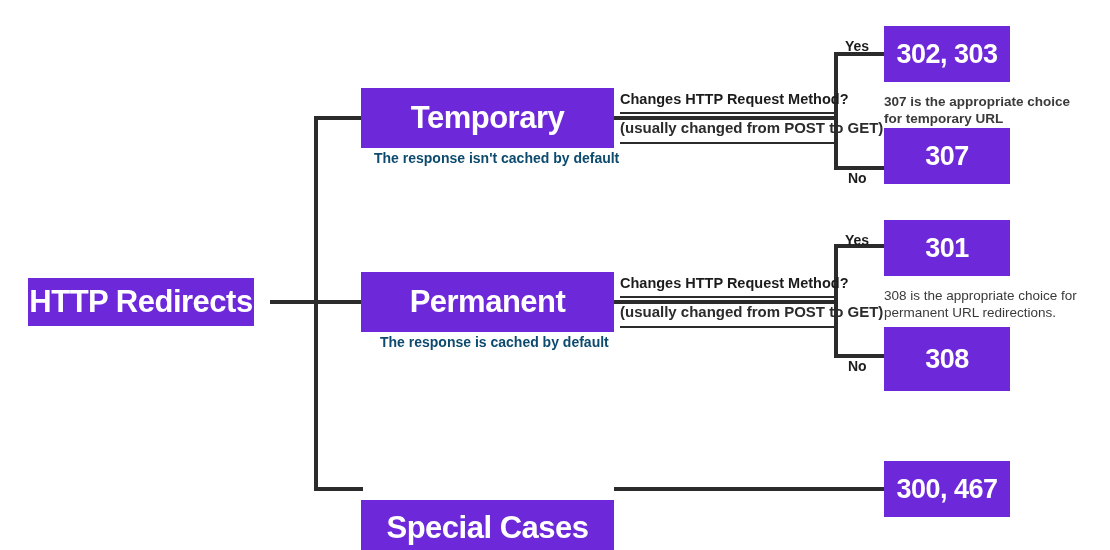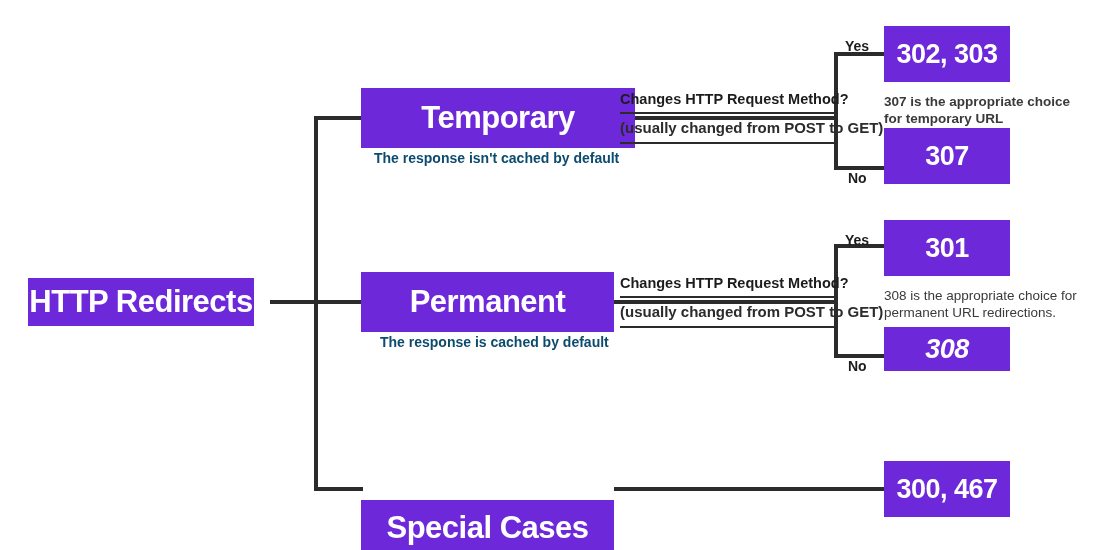--- a/index.html
+++ b/index.html
@@ -25,27 +25,27 @@
     color: #ffffff;
     display: flex;
     align-items: center;
     justify-content: center;
     font-weight: bold;
     letter-spacing: -0.5px;
     box-sizing: border-box;
     z-index: 3;
   }
   .box.root       { left: 28px;  top: 278px; width: 226px; height: 48px; font-size: 31px; }
-  .box.branch     { left: 361px; top: 88px;  width: 274px; height: 60px; font-size: 31px; }
+  .box.branch     { left: 361px; top: 88px;  width: 253px; height: 60px; font-size: 31px; }
   .box.branch2    { left: 361px; top: 272px; width: 253px; height: 60px; font-size: 31px; }
   .box.branch3    { left: 361px; top: 461px; width: 253px; height: 56px; font-size: 31px; margin-top: 39px; }
   .box.leaf       { left: 884px; top: 26px;  width: 126px; height: 56px; font-size: 27px; }
   .box.leaf2      { left: 884px; top: 128px; width: 126px; height: 56px; font-size: 27px; }
   .box.leaf3      { left: 884px; top: 220px; width: 126px; height: 56px; font-size: 27px; }
-  .box.leaf4      { left: 884px; top: 327px; width: 126px; height: 44px; font-size: 27px; font-style: italic; }
+  .box.leaf4      { left: 884px; top: 327px; width: 126px; height: 64px; font-size: 27px; }
   .box.leaf5      { left: 884px; top: 461px; width: 126px; height: 56px; font-size: 27px; }
 
   .sublabel {
     position: absolute;
     color: #0c4a6e;
     font-size: 14px;
     font-weight: bold;
     white-space: nowrap;
     z-index: 3;
   }

